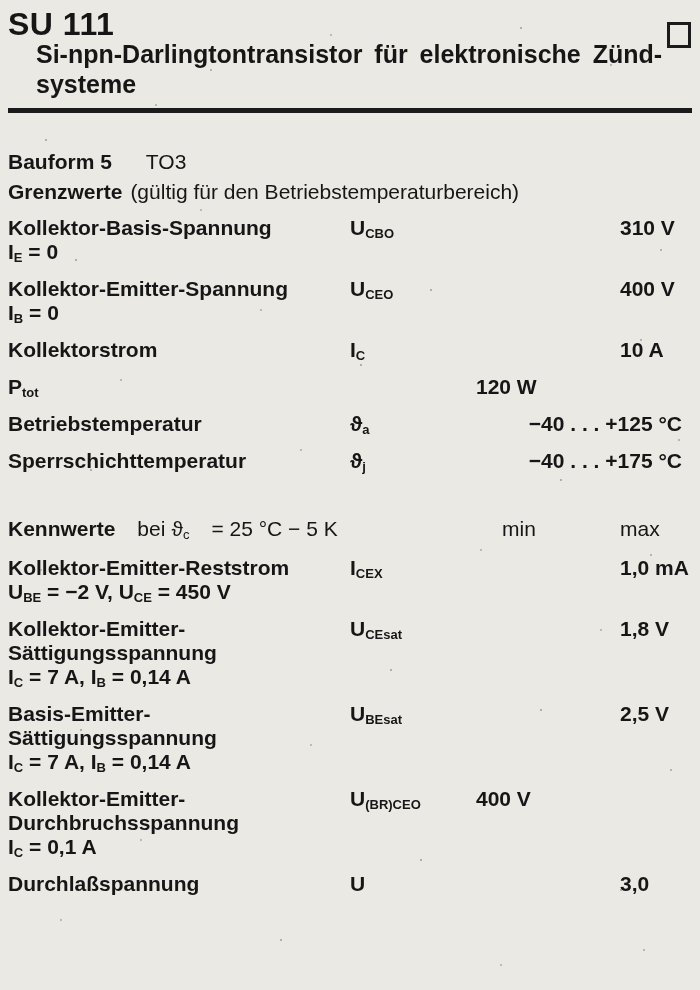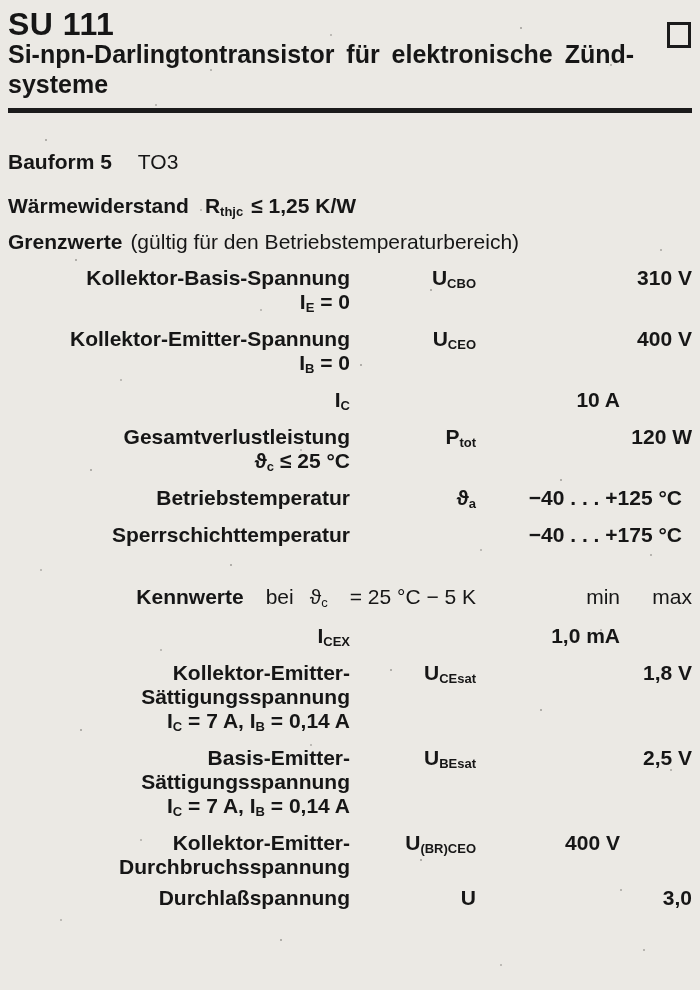--- a/index.html
+++ b/index.html
@@ -28,42 +28,42 @@
       650px 545px 0 0 rgba(120,118,112,.45),160px 640px 0 0 rgba(120,118,112,.4),
       390px 660px 0 0 rgba(120,118,112,.5),600px 620px 0 0 rgba(120,118,112,.4),
       80px 720px 0 0 rgba(120,118,112,.5), 310px 735px 0 0 rgba(120,118,112,.4),
       540px 700px 0 0 rgba(120,118,112,.5),670px 760px 0 0 rgba(120,118,112,.45),
       140px 830px 0 0 rgba(120,118,112,.4),420px 850px 0 0 rgba(120,118,112,.5),
       620px 880px 0 0 rgba(120,118,112,.45),60px 910px 0 0 rgba(120,118,112,.4),
       280px 930px 0 0 rgba(120,118,112,.5),500px 955px 0 0 rgba(120,118,112,.4),
       643px 940px 0 0 rgba(120,118,112,.45),200px 200px 0 0 rgba(120,118,112,.4);
   }
   .title{font-size:32px;font-weight:700;line-height:30px;margin-top:9px;letter-spacing:.5px;}
-  .subtitle{font-size:25px;font-weight:700;line-height:30px;word-spacing:5px;white-space:nowrap;}
+  .subtitle{font-size:25px;font-weight:700;line-height:30px;word-spacing:5px;white-space:nowrap;margin-left:28px;}
   .corner-square{position:absolute;top:13px;right:9px;width:18px;height:20px;border:3px solid #1b1b1b;}
   .rule{height:5px;background:#1b1b1b;margin-top:9px;}
 
   .line{font-size:21px;line-height:24px;font-weight:700;}
   .regular{font-weight:400;}
-  .ml26{margin-left:26px;}
+  .ml26{margin-left:34px;}
   .ml16{margin-left:16px;}
   .ml10{margin-left:22px;}
-  .ml18{margin-left:16px;}
+  .ml18{margin-left:6px;}
   .ml8{margin-left:8px;}
 
   #bauform{margin-top:37px;}
   #thermal{margin-top:20px;}
   #grenz-heading{margin-top:6px;}
   #grenz-rows{margin-top:12px;}
   #kenn-head{margin-top:38px;}
   #kenn-rows{margin-top:9px;}
 
   .row{display:grid;grid-template-columns:342px 126px 144px auto;
        font-size:21px;line-height:24px;font-weight:700;margin-bottom:7px;}
-  .row .cell{align-self:start;text-align:right;}
+  .row .cell{align-self:start;}
   .lline{line-height:24px;}
   .range-cell{grid-column:3/5;text-align:right;padding-right:10px;}
   .min-cell{}
   .max-cell{}
   .head-row{font-weight:400;}
   .head-row .span2{grid-column:1/3;}
   .head-row .minh{padding-left:6px;margin-left:20px;}
   .sub{font-size:13px;vertical-align:-3px;letter-spacing:0;}
 </style>
 </head>
@@ -76,23 +76,20 @@
 
   <div class="title">SU 111</div>
   <div class="subtitle">Si-npn-Darlingtontransistor für elektronische Zünd-</div>
   <div class="subtitle">systeme</div>
   <div class="rule"></div>
 
   <div class="line" id="bauform">
     <span>Bauform 5</span><span class="regular ml26">TO3</span>
   </div>
 
-  <div class="line" id="thermal">
-    <span>Wärmewiderstand</span><span class="ml16"><span>R</span><span class="sub">thjc</span></span><span class="ml8">≤ 1,25 K/W</span>
-  </div>
 
   <div class="line" id="grenz-heading">
     <span>Grenzwerte</span><span class="regular ml8">(gültig für den Betriebstemperaturbereich)</span>
   </div>
 
   <div id="grenz-rows">
       <div class="row">
         <div class="cell label-cell">
           <div class="lline">Kollektor-Basis-Spannung</div>
           <div class="lline">I<span class="sub">E</span> = 0</div>
@@ -104,58 +101,62 @@
       <div class="row">
         <div class="cell label-cell">
           <div class="lline">Kollektor-Emitter-Spannung</div>
           <div class="lline">I<span class="sub">B</span> = 0</div>
         </div>
         <div class="cell sym-cell">U<span class="sub">CEO</span></div>
         <div class="cell min-cell"></div>
         <div class="cell max-cell">400 V</div>
       </div>
       <div class="row">
+        <div class="cell label-cell">
+          <div class="lline">Kollektorstrom</div>
+        </div>
         <div class="cell sym-cell">I<span class="sub">C</span></div>
         <div class="cell min-cell"></div>
         <div class="cell max-cell">10 A</div>
       </div>
       <div class="row">
-        <div class="cell label-cell">
-          <div class="lline">Gesamtverlustleistung</div>
-          <div class="lline">ϑ<span class="sub">c</span> ≤ 25 °C</div>
-        </div>
         <div class="cell sym-cell">P<span class="sub">tot</span></div>
         <div class="cell min-cell"></div>
         <div class="cell max-cell">120 W</div>
       </div>
       <div class="row">
         <div class="cell label-cell">
           <div class="lline">Betriebstemperatur</div>
         </div>
         <div class="cell sym-cell">ϑ<span class="sub">a</span></div>
         <div class="cell range-cell">−40 . . . +125 °C</div>
       </div>
       <div class="row">
         <div class="cell label-cell">
           <div class="lline">Sperrschichttemperatur</div>
         </div>
+        <div class="cell sym-cell">ϑ<span class="sub">j</span></div>
         <div class="cell range-cell">−40 . . . +175 °C</div>
       </div>
     </div>
 
   <div class="row head-row" id="kenn-head">
     <div class="cell span2">
       <span style="font-weight:700">Kennwerte</span><span class="ml10">bei</span><span class="ml18"><span>ϑ</span><span class="sub">c</span></span><span class="ml10">= 25 °C − 5 K</span>
     </div>
     <div class="cell minh">min</div>
     <div class="cell">max</div>
   </div>
 
   <div id="kenn-rows">
       <div class="row">
+        <div class="cell label-cell">
+          <div class="lline">Kollektor-Emitter-Reststrom</div>
+          <div class="lline">U<span class="sub">BE</span> = −2 V, U<span class="sub">CE</span> = 450 V</div>
+        </div>
         <div class="cell sym-cell">I<span class="sub">CEX</span></div>
         <div class="cell min-cell"></div>
         <div class="cell max-cell">1,0 mA</div>
       </div>
       <div class="row">
         <div class="cell label-cell">
           <div class="lline">Kollektor-Emitter-</div>
           <div class="lline">Sättigungsspannung</div>
           <div class="lline">I<span class="sub">C</span> = 7 A, I<span class="sub">B</span> = 0,14 A</div>
         </div>
@@ -170,20 +171,21 @@
           <div class="lline">I<span class="sub">C</span> = 7 A, I<span class="sub">B</span> = 0,14 A</div>
         </div>
         <div class="cell sym-cell">U<span class="sub">BEsat</span></div>
         <div class="cell min-cell"></div>
         <div class="cell max-cell">2,5 V</div>
       </div>
       <div class="row">
         <div class="cell label-cell">
           <div class="lline">Kollektor-Emitter-</div>
           <div class="lline">Durchbruchsspannung</div>
+          <div class="lline">I<span class="sub">C</span> = 0,1 A</div>
         </div>
         <div class="cell sym-cell">U<span class="sub">(BR)CEO</span></div>
         <div class="cell min-cell">400 V</div>
         <div class="cell max-cell"></div>
       </div>
       <div class="row">
         <div class="cell label-cell">
           <div class="lline">Durchlaßspannung</div>
         </div>
         <div class="cell sym-cell">U</div>

